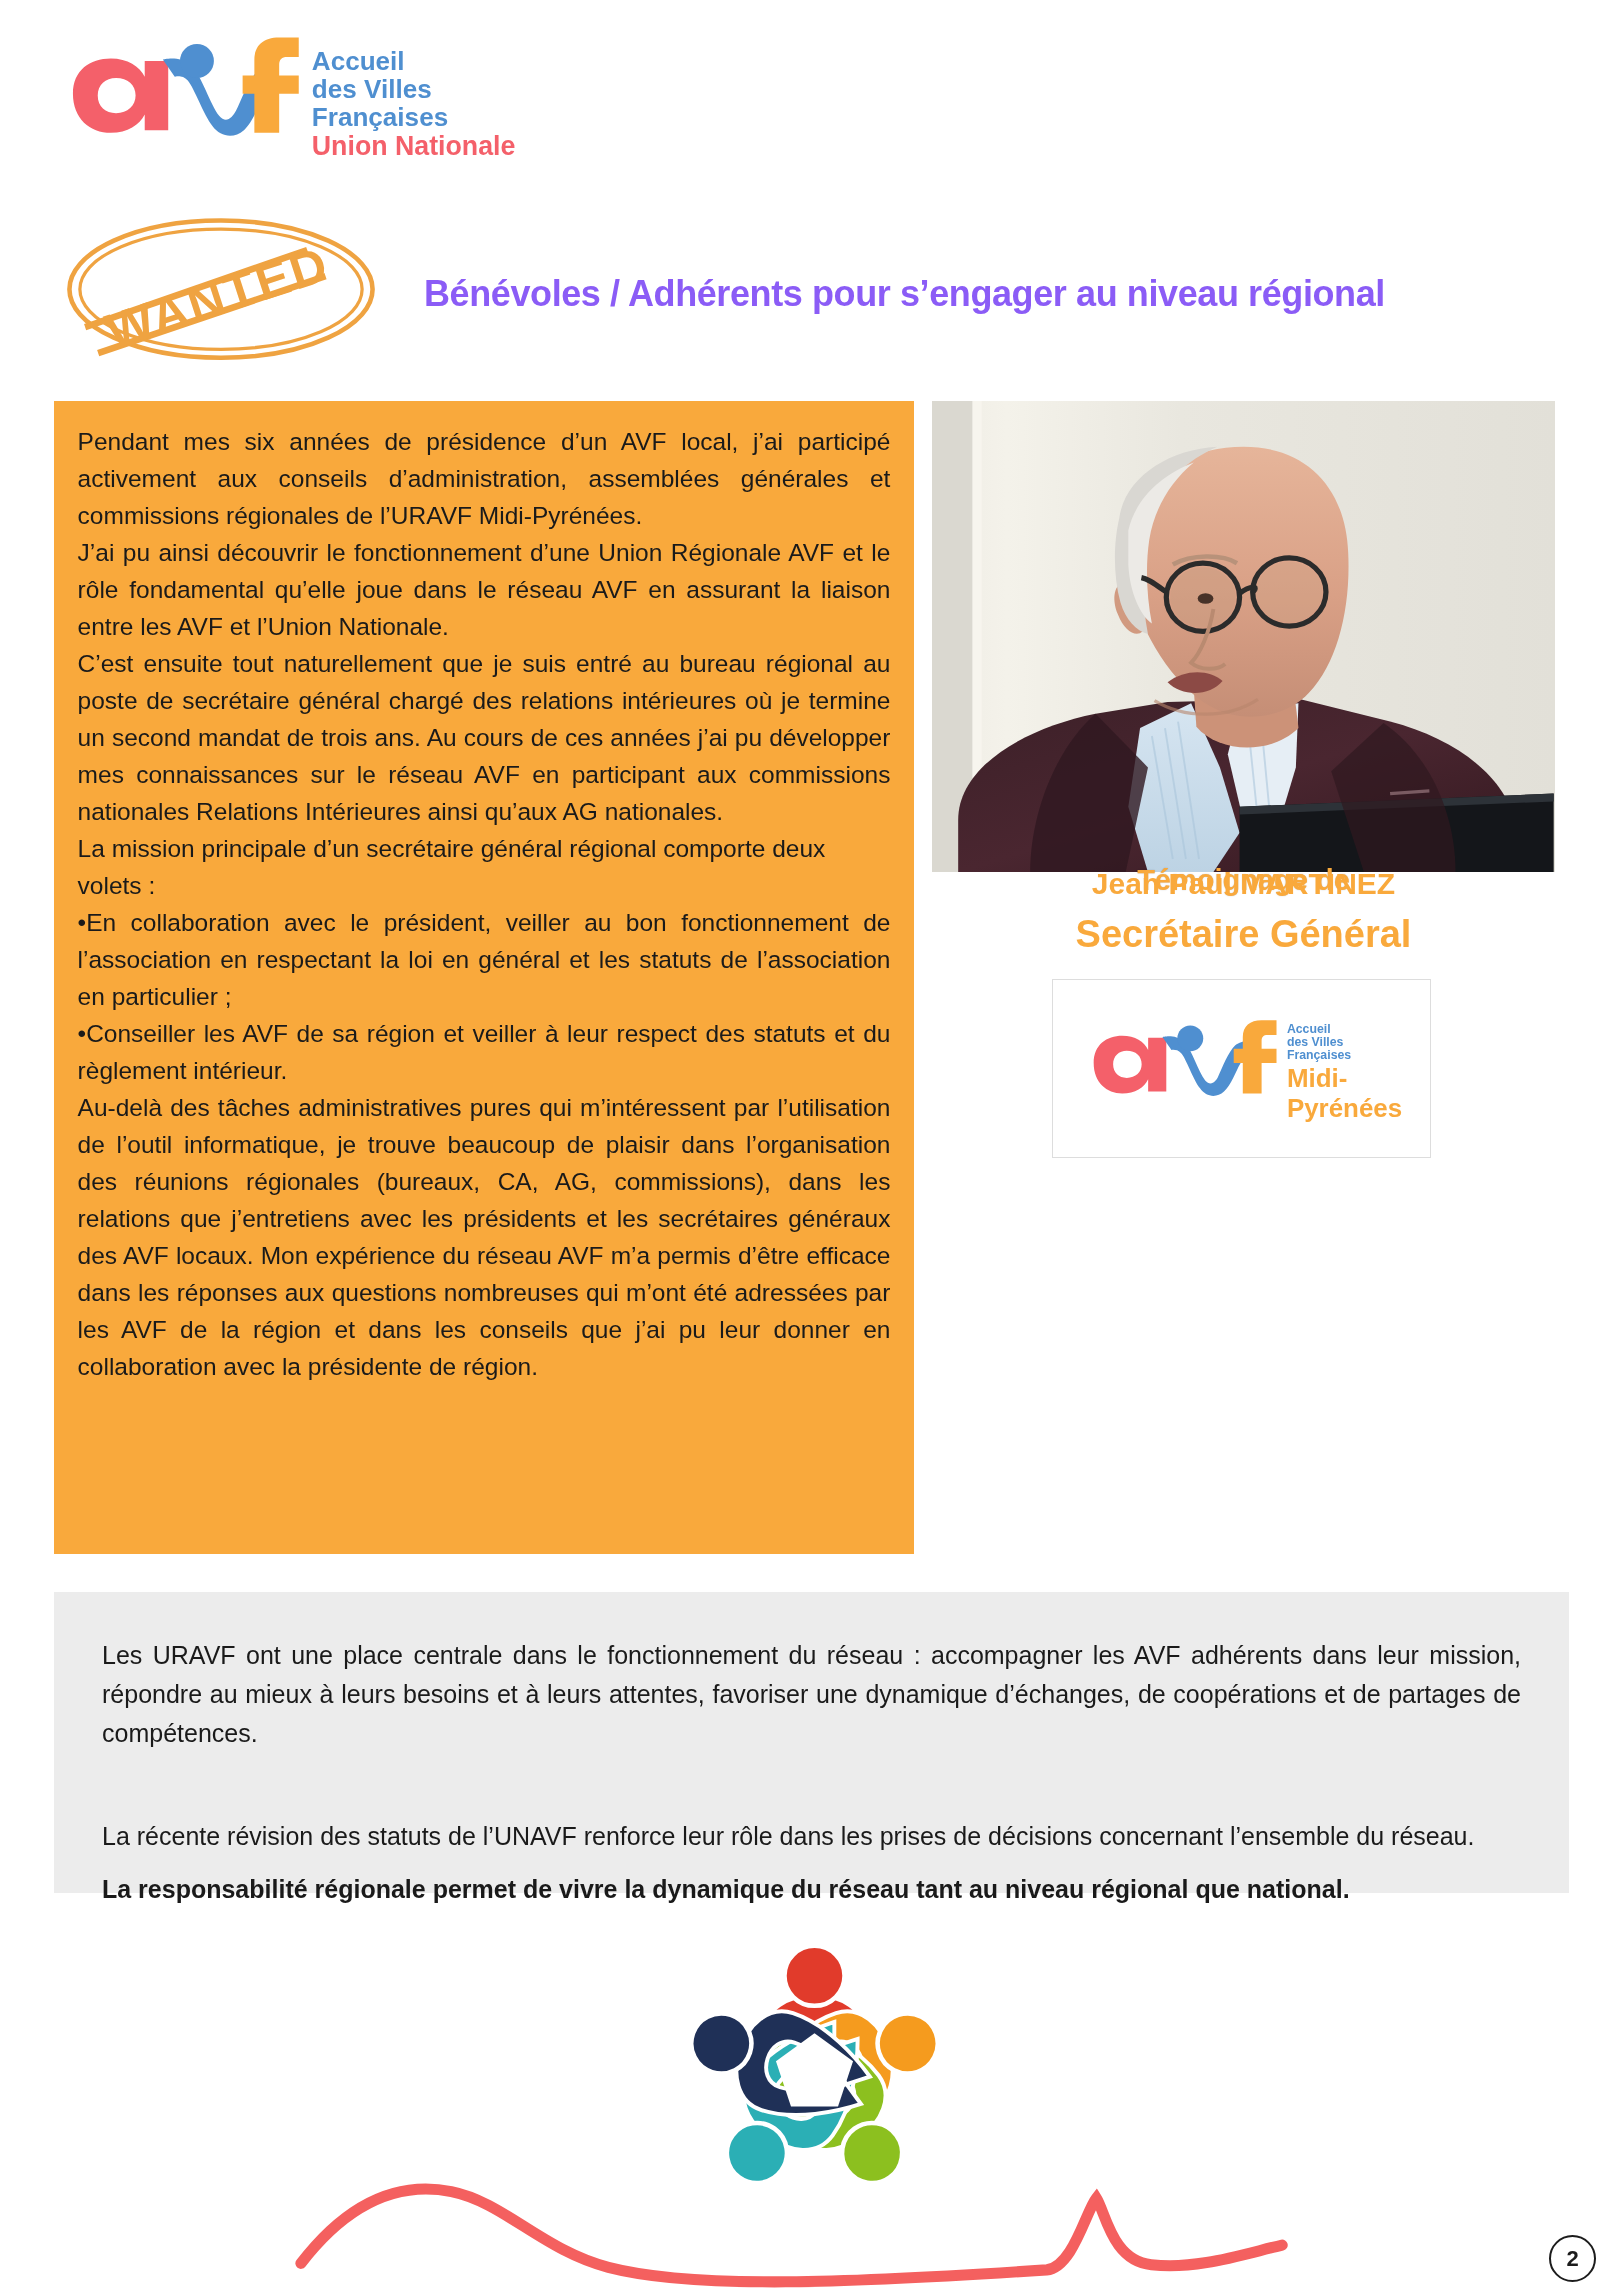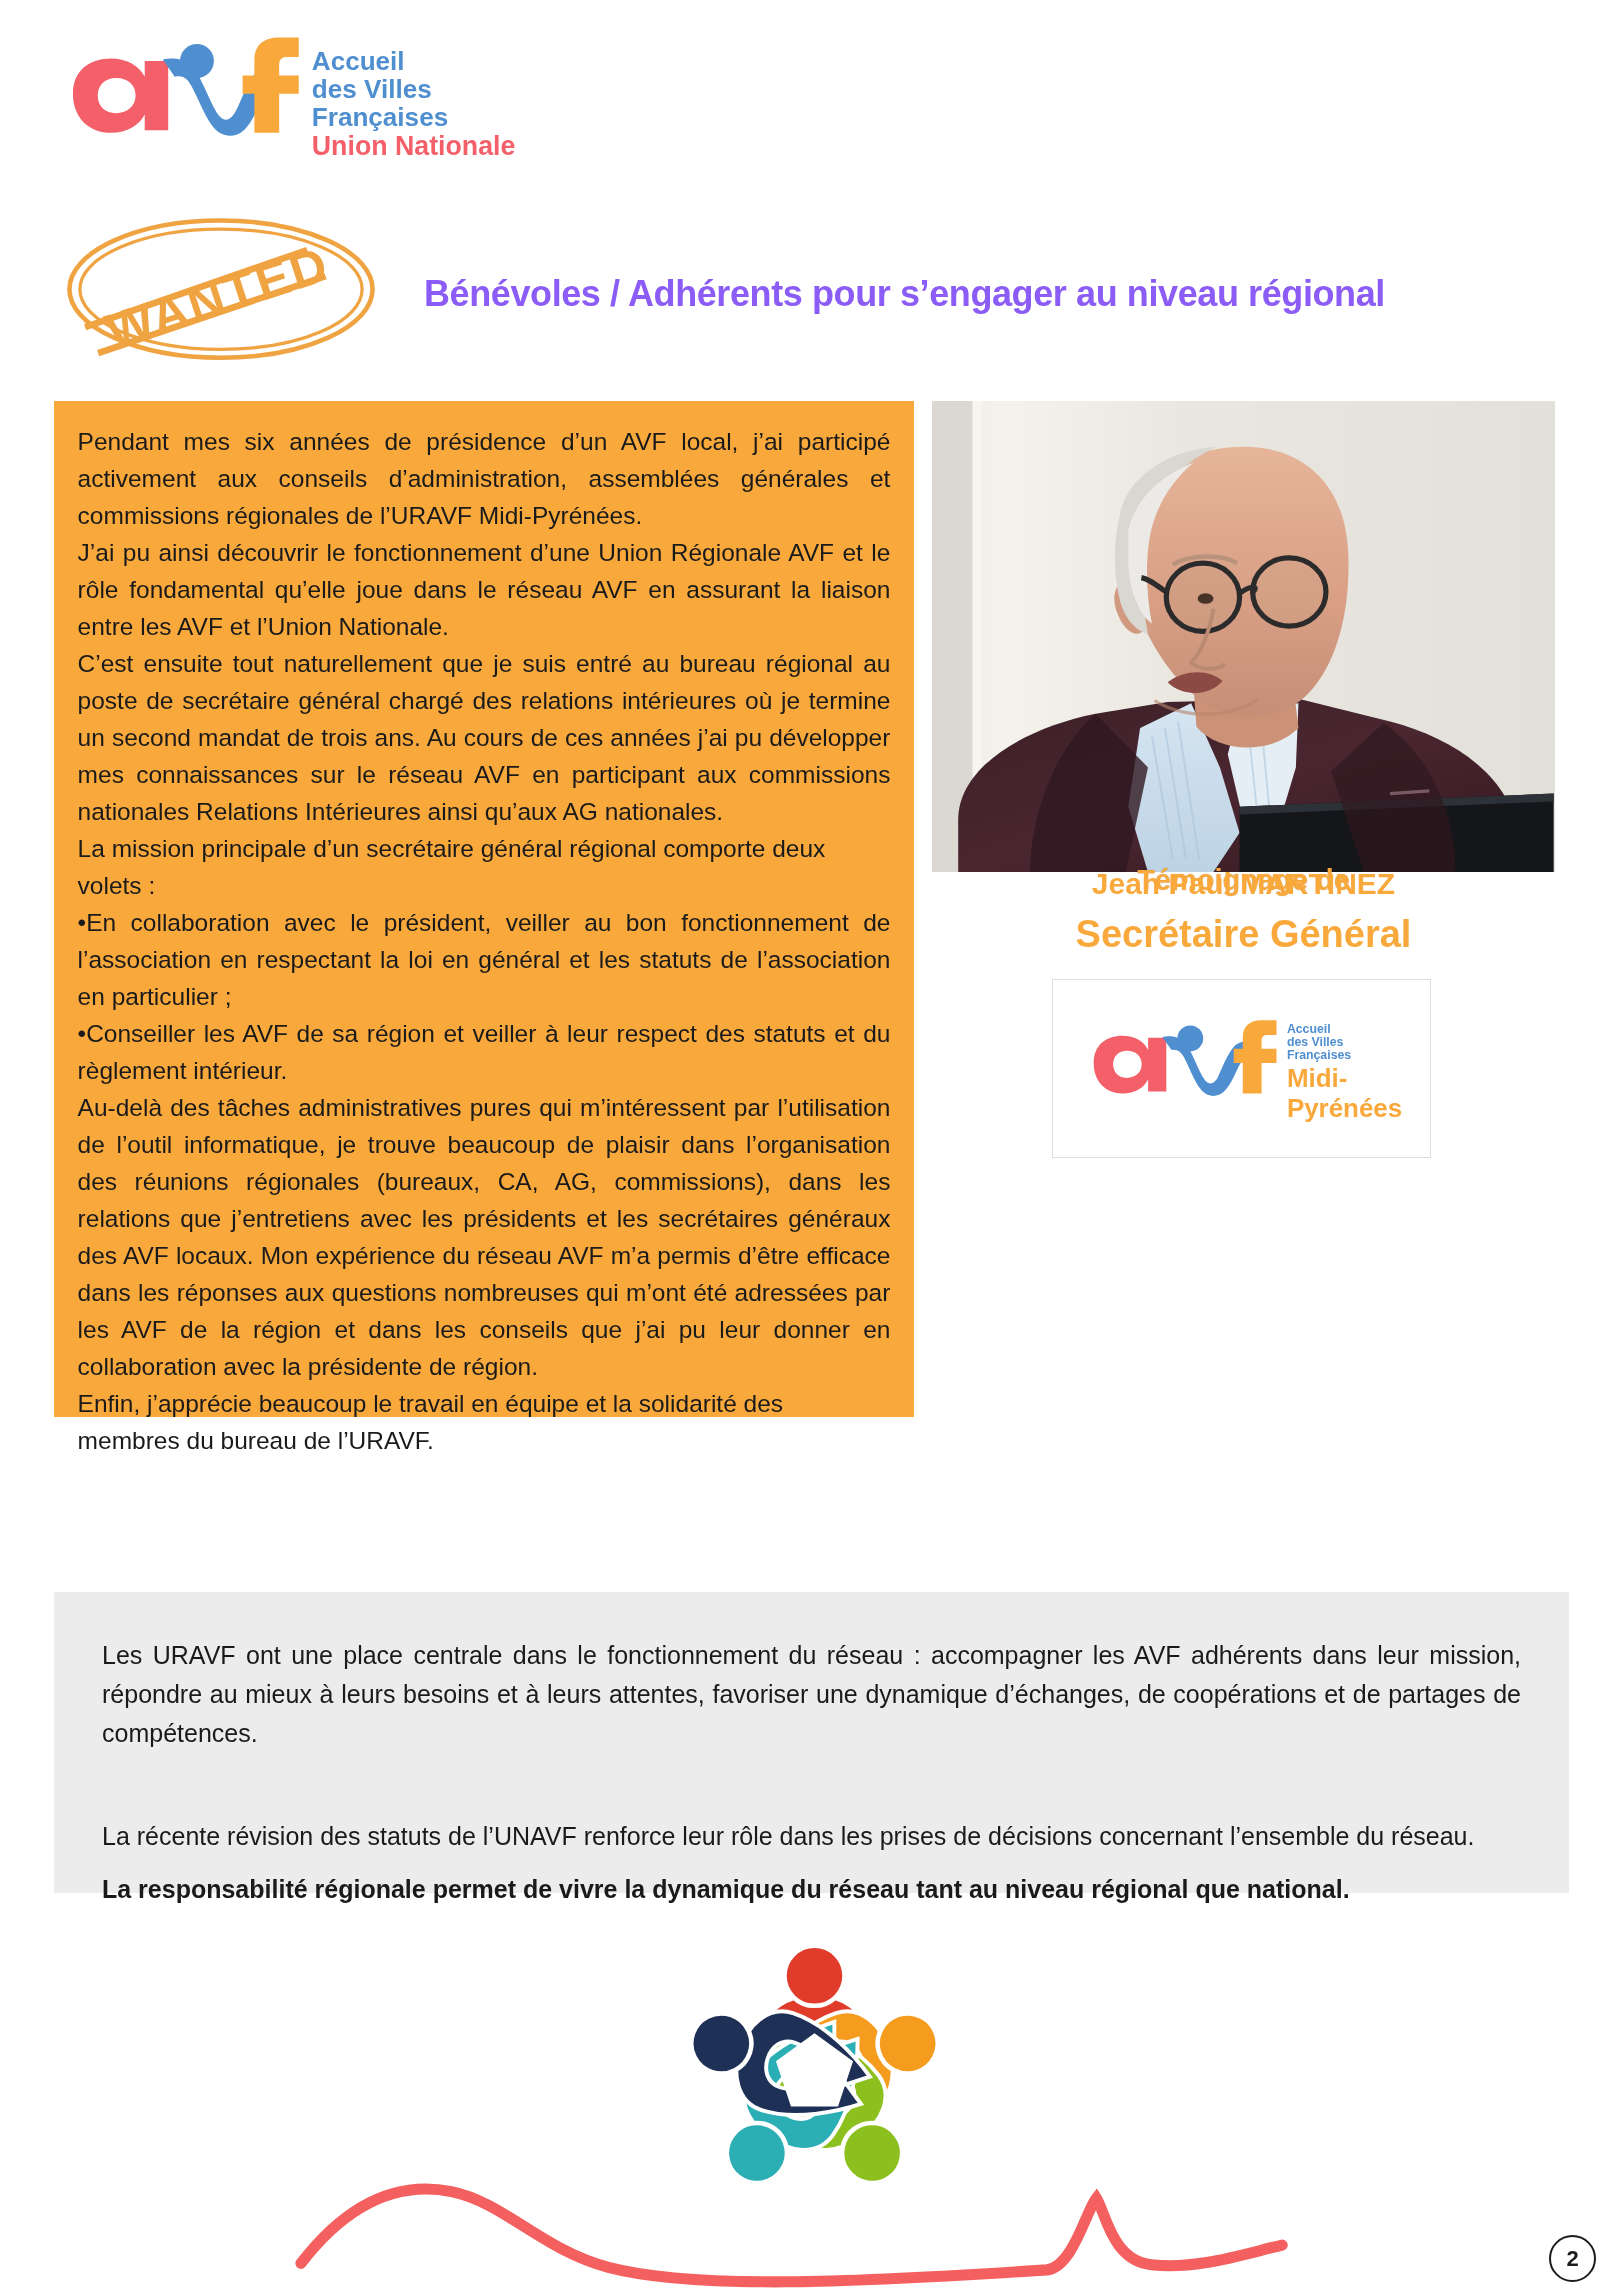--- a/index.html
+++ b/index.html
@@ -47,21 +47,21 @@
     letter-spacing: -0.4px;
     white-space: nowrap;
   }
 
   
   #testimonial-box {
     position: absolute;
     left: 54px;
     top: 401px;
     width: 860px;
-    height: 1016px;
+    height: 1153px;
     background: #F9A93C;
     box-sizing: border-box;
     padding: 22px 23.6px 13px 23.6px;
   }
   .testimonial-para {
     font-size: 24.5px;
     line-height: 37px;
     color: #1a1a1a;
     text-align: justify;
     margin: 0;
@@ -228,21 +228,20 @@
 <div id="page-title">Bénévoles / Adhérents pour s’engager au niveau régional</div>
 
 <div id="testimonial-box">
   <p class="testimonial-para">Pendant mes six années de présidence d’un AVF local, j’ai participé activement aux conseils d’administration, assemblées générales et commissions régionales de l’URAVF Midi-Pyrénées.</p>
   <p class="testimonial-para">J’ai pu ainsi découvrir le fonctionnement d’une Union Régionale AVF et le rôle fondamental qu’elle joue dans le réseau AVF en assurant la liaison entre les AVF et l’Union Nationale.</p>
   <p class="testimonial-para">C’est ensuite tout naturellement que je suis entré au bureau régional au poste de secrétaire général chargé des relations intérieures où je termine un second mandat de trois ans. Au cours de ces années j’ai pu développer mes connaissances sur le réseau AVF en participant aux commissions nationales Relations Intérieures ainsi qu’aux AG nationales.</p>
   <p class="testimonial-para last-left">La mission principale d’un secrétaire général régional comporte deux volets :</p>
   <p class="testimonial-para">•En collaboration avec le président, veiller au bon fonctionnement de l’association en respectant la loi en général et les statuts de l’association en particulier ;</p>
   <p class="testimonial-para">•Conseiller les AVF de sa région et veiller à leur respect des statuts et du règlement intérieur.</p>
   <p class="testimonial-para">Au-delà des tâches administratives pures qui m’intéressent par l’utilisation de l’outil informatique, je trouve beaucoup de plaisir dans l’organisation des réunions régionales (bureaux, CA, AG, commissions), dans les relations que j’entretiens avec les présidents et les secrétaires généraux des AVF locaux. Mon expérience du réseau AVF m’a permis d’être efficace dans les réponses aux questions nombreuses qui m’ont été adressées par les AVF de la région et dans les conseils que j’ai pu leur donner en collaboration avec la présidente de région.</p>
-  <p class="testimonial-para last-left">Enfin, j’apprécie beaucoup le travail en équipe et la solidarité des membres du bureau de l’URAVF.</p>
 </div>
 
 <div id="photo-block">
   <svg id="photo-svg" viewBox="0 0 952 720" xmlns="http://www.w3.org/2000/svg" preserveAspectRatio="xMidYMid slice">
     <defs>
       <linearGradient id="wallg" x1="0" y1="0" x2="1" y2="0">
         <stop offset="0%" stop-color="#eeece4"></stop>
         <stop offset="12%" stop-color="#f4f2ea"></stop>
         <stop offset="40%" stop-color="#e9e7df"></stop>
         <stop offset="100%" stop-color="#e2e0d8"></stop>

